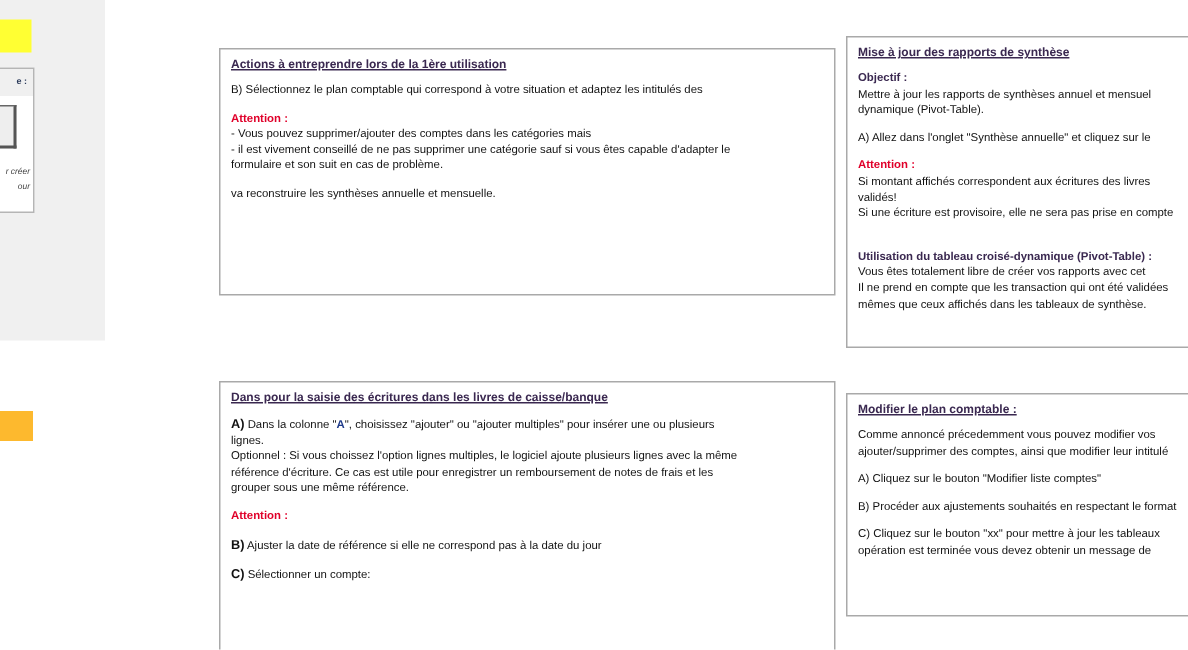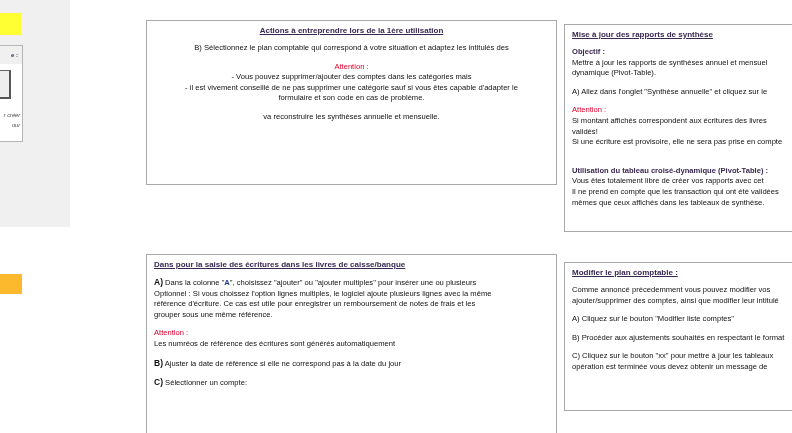--- a/index.html
+++ b/index.html
@@ -13,25 +13,25 @@
   .yellow-block { position: absolute; left: 0; top: 13px; width: 21px; height: 22px; background: #ffff33; }
   .mini-form { position: absolute; left: -2px; top: 45px; width: 23px; height: 95px; background: #fff; border: 1px solid #b5b5b5; overflow: hidden; }
   .mini-form .hdr { height: 18px; background: #f0f0f0; font-size: 6px; color: #2a3a5a; font-weight: bold; text-align: right; padding-right: 4px; line-height: 18px; }
   .mini-form .btn { position: absolute; left: -4px; top: 24px; width: 13px; height: 26px; background: #eee; border: 1px solid #666; border-right: 2px solid #555; border-bottom: 2px solid #555; }
   .mini-form .txt { position: absolute; right: 2px; top: 64px; font-size: 5.6px; font-style: italic; color: #444; text-align: right; line-height: 10px; white-space: nowrap; }
   .orange-block { position: absolute; left: 0; top: 274px; width: 22px; height: 20px; background: #fdb92e; }
 
   .box { position: absolute; border: 1px solid #a9a9a9; background: #fff; padding: 5px 7px; box-sizing: border-box; overflow: hidden; }
   .box .title { font-weight: bold; text-decoration: underline; color: #3a2850; font-size: 8px; white-space: nowrap; margin-bottom: 8px; }
   .box p { margin: 0 0 8px 0; line-height: 10.6px; white-space: nowrap; }
-  .red { color: #e0002a; font-weight: normal; }
+  .red { color: #e0002a; font-weight: bold; }
   .purple-b { color: #3a2850; font-weight: bold; }
   .bold { font-weight: bold; font-size: 8.5px; }
   .navy { color: #1f3a8a; font-weight: bold; }
-  #box1 { left: 146px; top: 20px; width: 411px; height: 165px; text-align: center; }
+  #box1 { left: 146px; top: 32px; width: 411px; height: 165px; }
   #box2 { left: 146px; top: 254px; width: 411px; height: 190px; }
   #box3 { left: 564px; top: 24px; width: 240px; height: 208px; }
   #box4 { left: 564px; top: 262px; width: 240px; height: 149px; }
   .line { display: block; }
 </style>
 </head>
 <body>
 
 <div class="left-panel"></div>
 <div class="yellow-block"></div>
@@ -47,42 +47,42 @@
 
 <div class="box" id="box1">
   <div class="title">Actions à entreprendre lors de la 1ère utilisation</div>
   <p>
     <span class="line">B) Sélectionnez le plan comptable qui correspond à votre situation et adaptez les intitulés des</span>
   </p>
   <p>
     <span class="line red">Attention :</span>
     <span class="line">- Vous pouvez supprimer/ajouter des comptes dans les catégories mais</span>
     <span class="line">- il est vivement conseillé de ne pas supprimer une catégorie sauf si vous êtes capable d'adapter le</span>
-    <span class="line">formulaire et son code en cas de problème.</span>
+    <span class="line">formulaire et son suit en cas de problème.</span>
   </p>
   <p>
     <span class="line">va reconstruire les synthèses annuelle et mensuelle.</span>
   </p>
 </div>
 
 <div class="box" id="box2">
   <div class="title">Dans pour la saisie des écritures dans les livres de caisse/banque</div>
   <p>
   </p>
   <p>
     <span class="line">
       <span class="bold">A)</span><span> Dans la colonne "</span><span class="navy">A</span><span>", choisissez "ajouter" ou "ajouter multiples" pour insérer une ou plusieurs</span>
     </span>
+    <span class="line">lignes.</span>
     <span class="line">Optionnel : Si vous choissez l'option lignes multiples, le logiciel ajoute plusieurs lignes avec la même</span>
     <span class="line">référence d'écriture. Ce cas est utile pour enregistrer un remboursement de notes de frais et les</span>
     <span class="line">grouper sous une même référence.</span>
   </p>
   <p>
     <span class="line red">Attention :</span>
-    <span class="line">Les numréos de référence des écritures sont générés automatiquement</span>
   </p>
   <p>
     <span class="bold">B)</span><span> Ajuster la date de référence si elle ne correspond pas à la date du jour</span>
   </p>
   <p>
     <span class="bold">C)</span><span> Sélectionner un compte:</span>
   </p>
 </div>
 
 <div class="box" id="box3">

